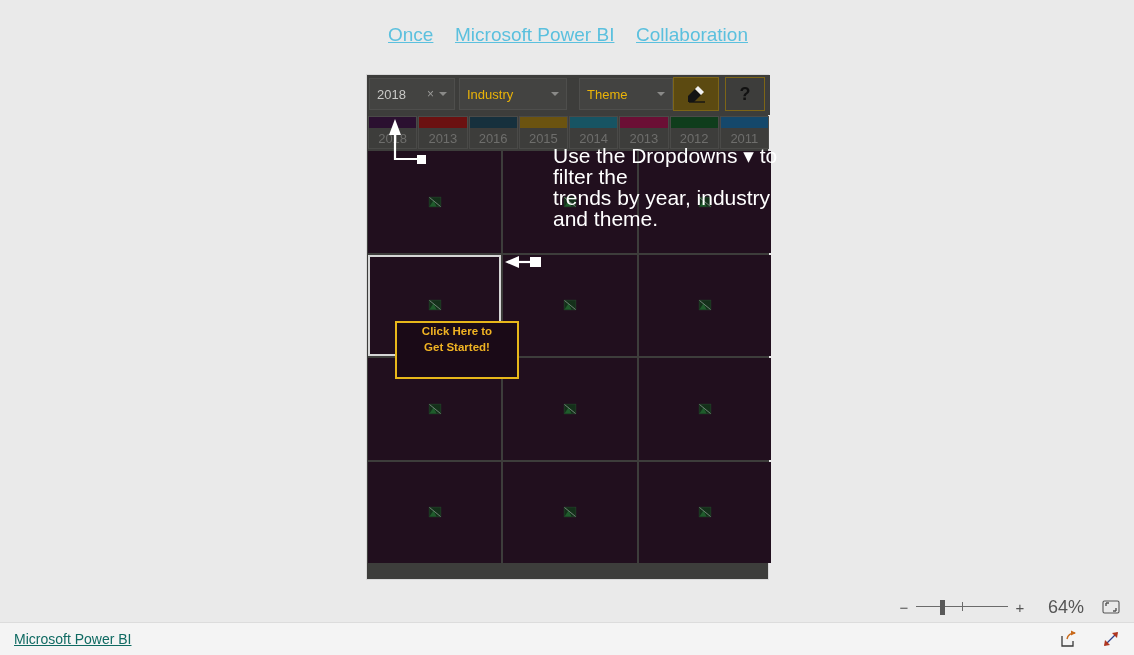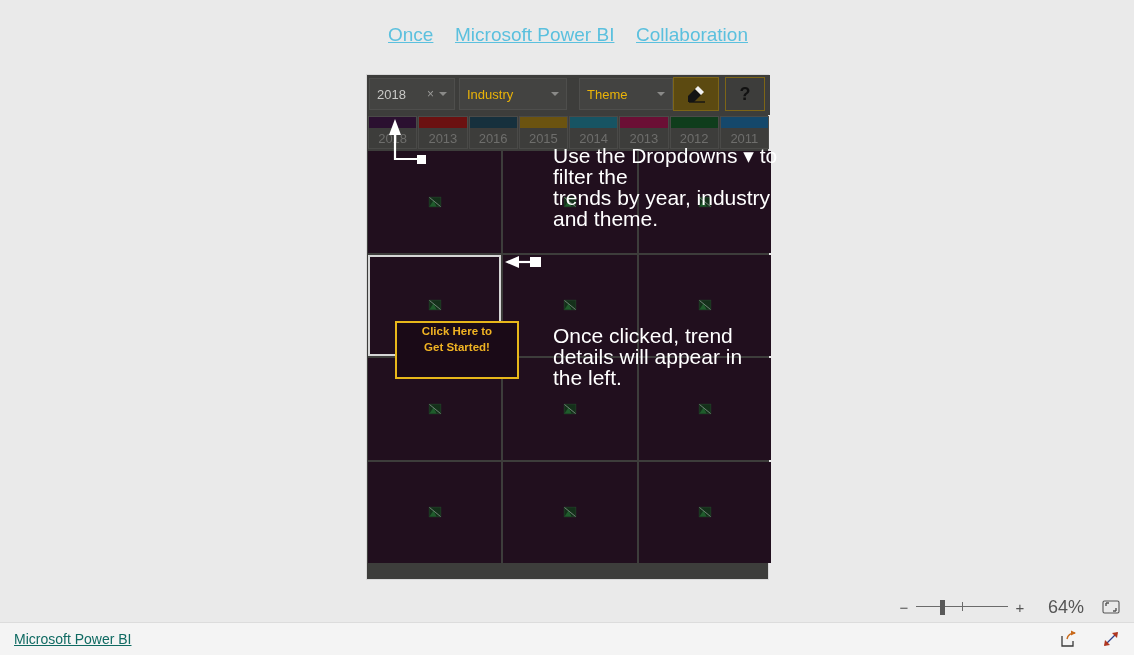--- a/index.html
+++ b/index.html
@@ -468,23 +468,20 @@
           <svg class="brokenimg" viewBox="0 0 13 11">
             <rect x="0.5" y="0.5" width="12" height="10" fill="#14301a" stroke="#2c4a32" stroke-width="0.6"></rect>
             <polygon points="1,10 5,4 8,10" fill="#1f5c2c"></polygon>
             <polyline points="1,1 12,10" stroke="#9aa79d" stroke-width="0.7" fill="none"></polyline>
           </svg>
         </div>
       </div>
 
     <div class="anno-text" id="anno1">Use the Dropdowns  ▾  to filter the
 trends by year, industry and theme.</div>
-    <div class="anno-text" id="anno3">Once clicked, trend
-details will appear in
-the left.</div>
 
     <div id="getstarted">
       <span>Click Here to</span>
       <span>Get Started!</span>
     </div>
 
     <svg class="anno-svg">
 
       <g>
         <polyline points="54,84 28,84 28,54" fill="none" stroke="#ffffff" stroke-width="2.2"></polyline>

